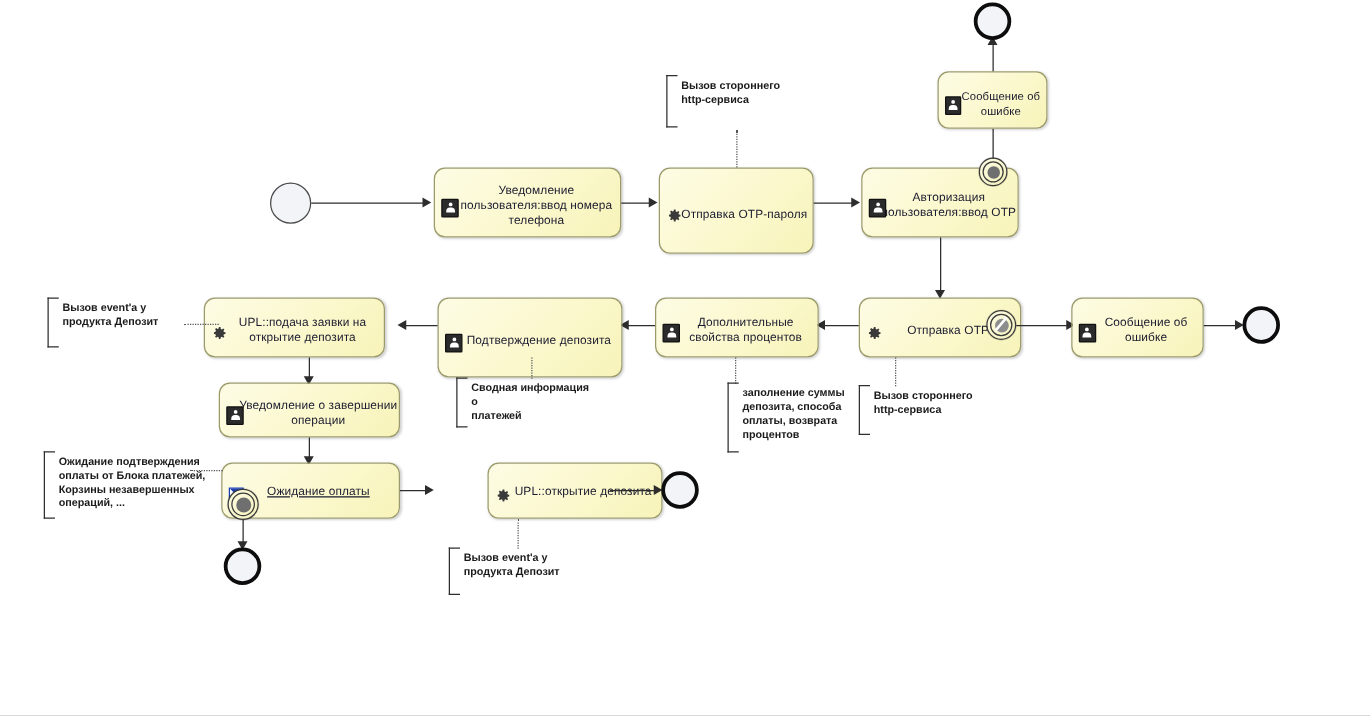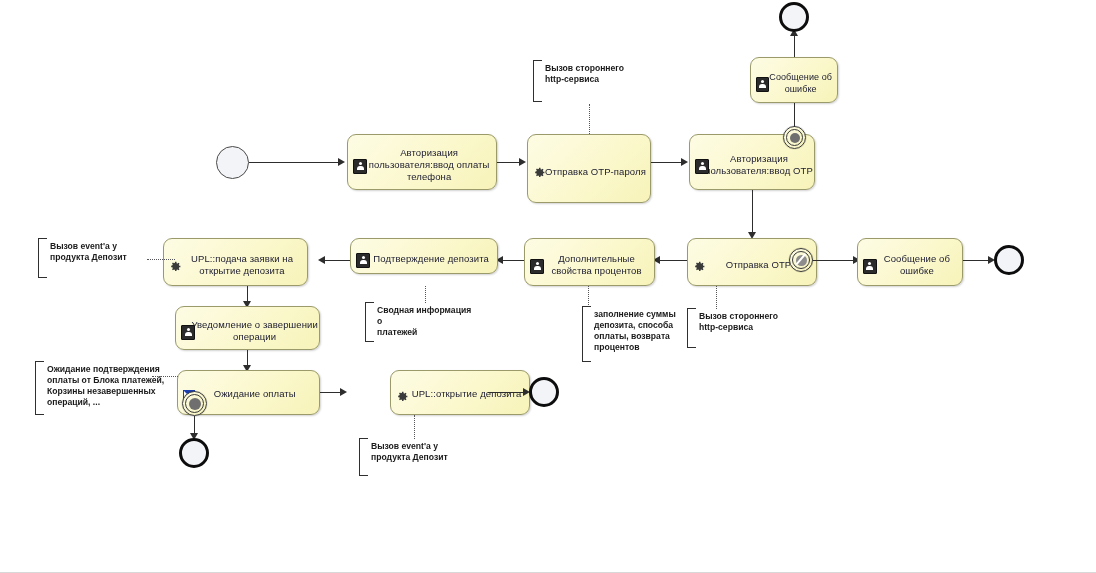--- a/index.html
+++ b/index.html
@@ -136,21 +136,21 @@
 
 <div id="canvas">
 
   <div class="ev ev-start" style="left:216px;top:146px;width:33px;height:33px;"></div>
 
   <div class="ln lnh" style="left:249px;top:162px;width:91px;"></div>
   <div class="arrow ar-r" style="left:338px;top:158px;"></div>
 
   <div class="task" style="left:347px;top:134px;width:150px;height:56px;">
     <span class="ticon icon-user"></span>
-    <span class="tlabel">Авторизация пользователя:ввод оплаты телефона</span>
+    <span class="tlabel">Уведомление пользователя:ввод номера телефона</span>
   </div>
 
   <div class="ln lnh" style="left:497px;top:162px;width:25px;"></div>
   <div class="arrow ar-r" style="left:519px;top:158px;"></div>
 
   <div class="task" style="left:527px;top:134px;width:124px;height:69px;">
     <span class="ticon icon-gear">
       <svg width="13" height="13" viewBox="0 0 24 24">
           <path fill="#3a3a3a" d="M12 8.6a3.4 3.4 0 100 6.8 3.4 3.4 0 000-6.8zm0 5.2a1.8 1.8 0 110-3.6 1.8 1.8 0 010 3.6z"></path>
           <path fill="#3a3a3a" d="M21 13.2v-2.4l-2.3-.4a6.9 6.9 0 00-.7-1.7l1.4-1.9-1.7-1.7-1.9 1.4a6.9 6.9 0 00-1.7-.7L13.7 3h-2.4l-.4 2.3a6.9 6.9 0 00-1.7.7L7.3 4.6 5.6 6.3l1.4 1.9a6.9 6.9 0 00-.7 1.7L4 10.8v2.4l2.3.4c.15.6.4 1.17.7 1.7l-1.4 1.9 1.7 1.7 1.9-1.4c.53.3 1.1.55 1.7.7l.4 2.3h2.4l.4-2.3c.6-.15 1.17-.4 1.7-.7l1.9 1.4 1.7-1.7-1.4-1.9c.3-.53.55-1.1.7-1.7l2.3-.4z"></path>
@@ -241,21 +241,21 @@
     <span class="brk"></span>
     <div class="atxt">заполнение суммы
 депозита, способа
 оплаты, возврата
 процентов</div>
   </div>
 
   <div class="ln lnh" style="left:498px;top:260px;width:26px;"></div>
   <div class="arrow ar-l" style="left:496px;top:256px;"></div>
 
-  <div class="task" style="left:350px;top:238px;width:148px;height:36px;">
+  <div class="task" style="left:350px;top:238px;width:148px;height:64px;">
     <span class="ticon icon-user"></span>
     <span class="tlabel">Подтверждение депозита</span>
   </div>
 
   <div class="dot-v" style="left:425px;top:286px;height:17px;"></div>
   <div class="anno" style="left:365px;top:302px;width:112px;height:40px;">
     <span class="brk"></span>
     <div class="atxt">Сводная информация о
 платежей</div>
   </div>
@@ -286,21 +286,21 @@
   <div class="task" style="left:175px;top:306px;width:145px;height:44px;">
     <span class="ticon icon-user"></span>
     <span class="tlabel">Уведомление о завершении операции</span>
   </div>
 
   <div class="ln lnv" style="left:247px;top:350px;height:18px;"></div>
   <div class="arrow ar-d" style="left:243px;top:365px;"></div>
 
   <div class="task" style="left:177px;top:370px;width:143px;height:45px;">
     <span class="ticon icon-msg"></span>
-    <span class="tlabel" style="padding-top:2px;">Ожидание оплаты</span>
+    <span class="tlabel" style="padding-top:2px;text-decoration:underline;">Ожидание оплаты</span>
   </div>
 
   <div class="ev ev-bnd" style="left:182px;top:391px;width:25px;height:25px;">
     <span class="inner"></span>
     <span class="core"></span>
   </div>
   <div class="ln lnv" style="left:194px;top:416px;height:20px;"></div>
   <div class="arrow ar-d" style="left:190px;top:433px;"></div>
   <div class="ev ev-end" style="left:179px;top:438px;width:30px;height:30px;"></div>
 

